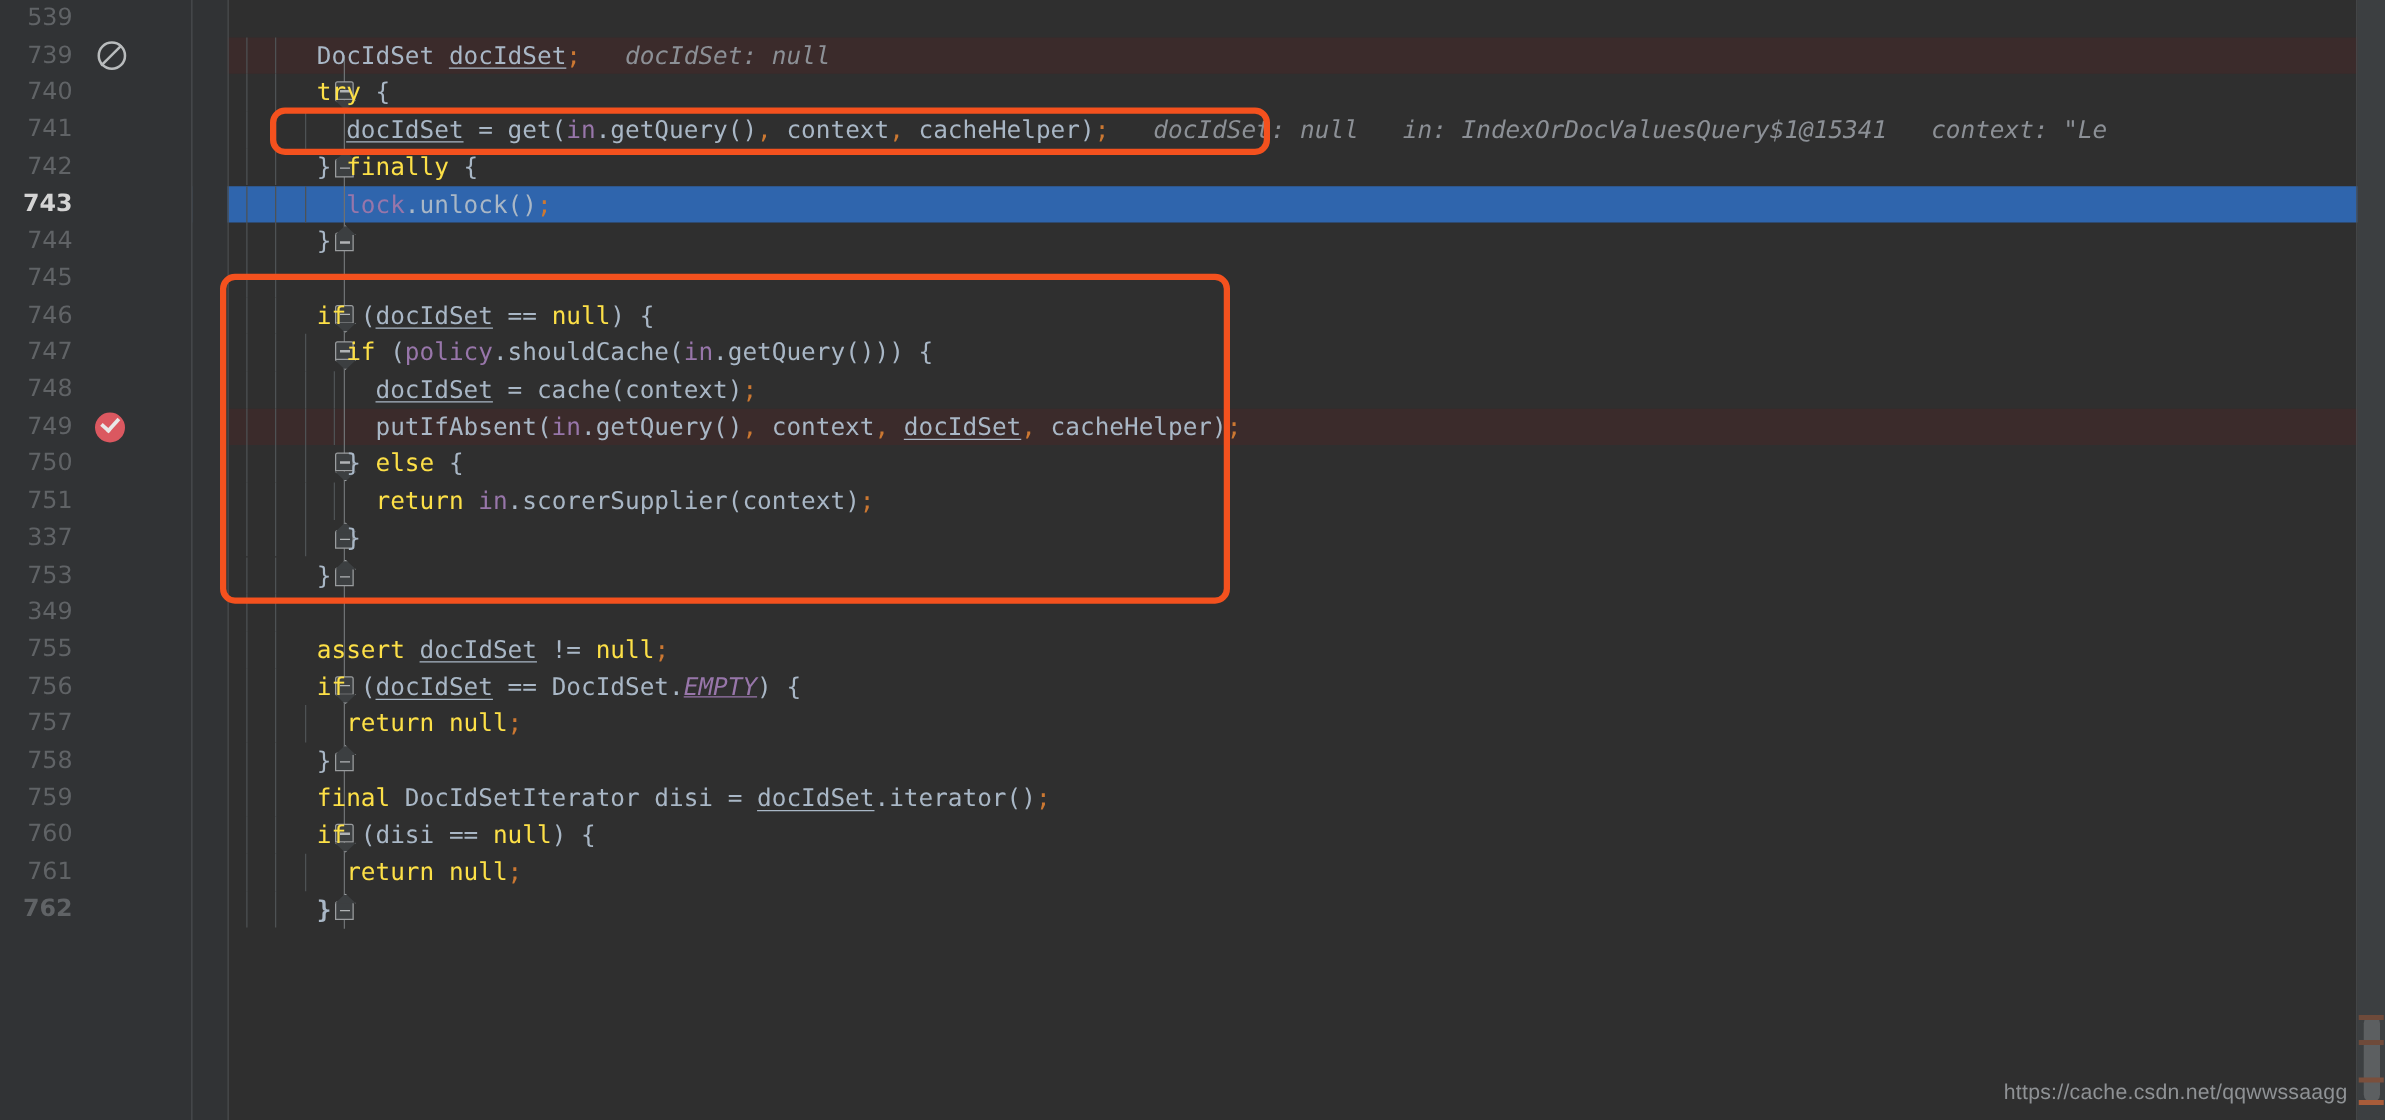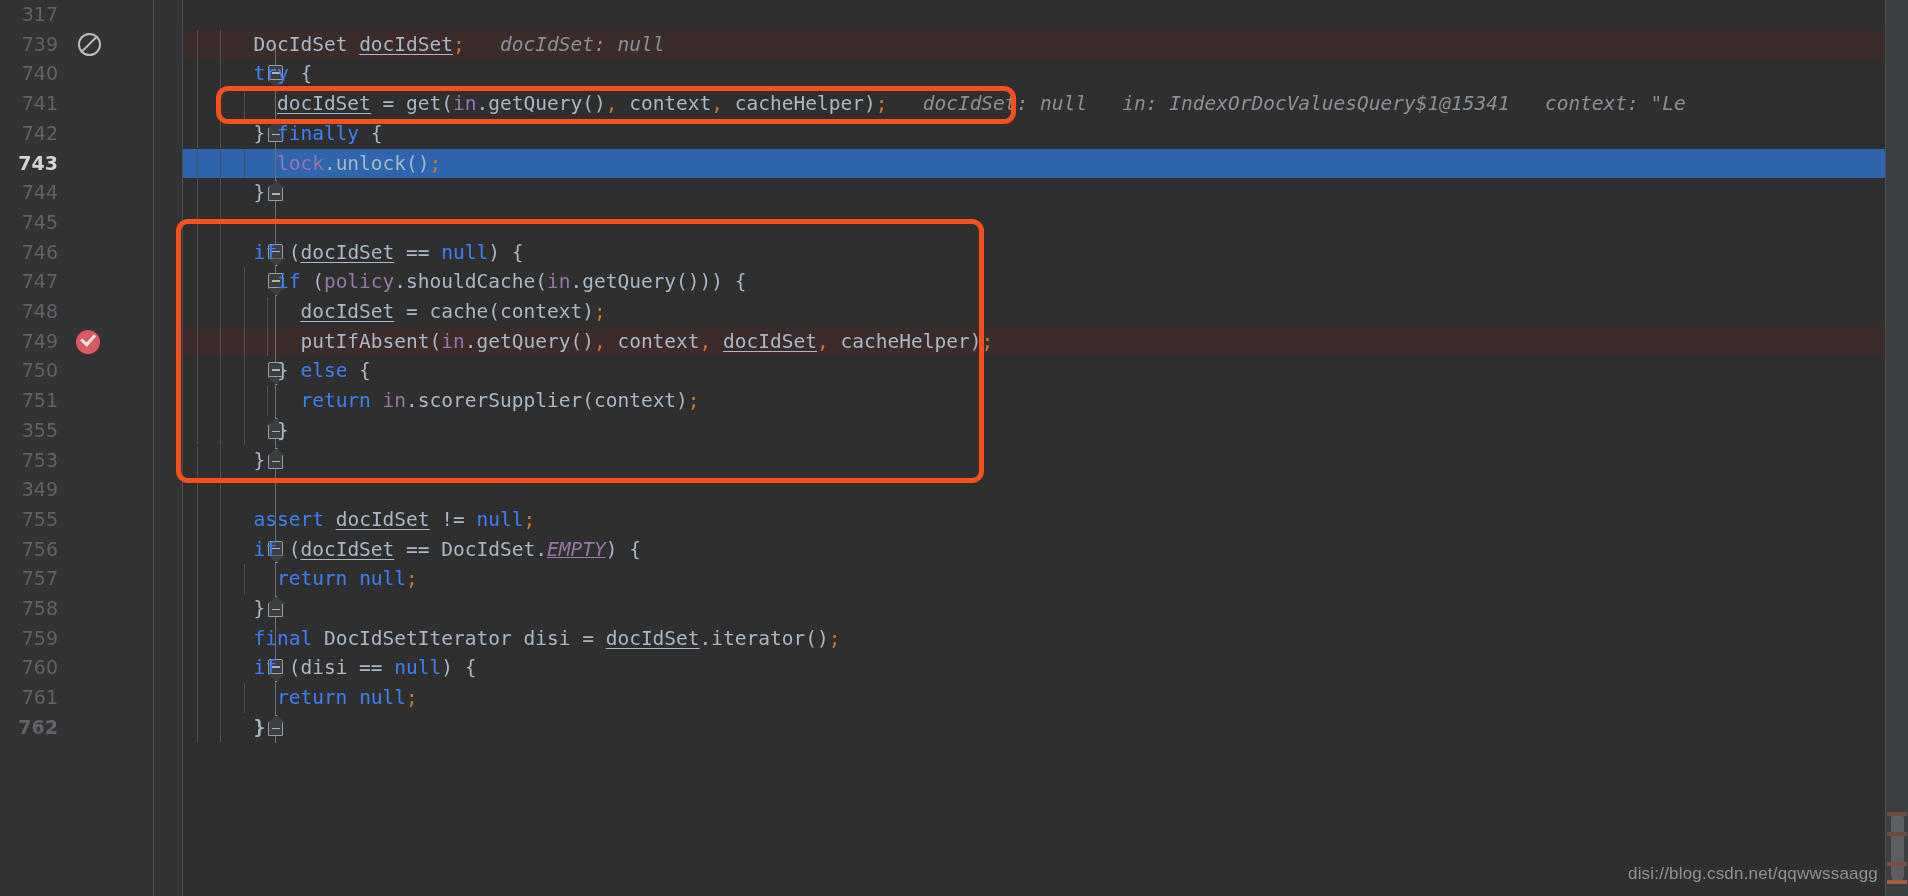--- a/index.html
+++ b/index.html
@@ -92,21 +92,21 @@
 
   
   .iguide {
     position: absolute; top: 0;
     width: 1px; height: 100%;
     background: #4e5254;
     z-index: 2;
   }
 
   
-  .kw   { color: #3b82f6; margin-top: 19px; }
+  .kw   { color: #fde047; margin-top: 19px; }
   .txt  { color: #a9b7c6; }
   .fld  { color: #9876aa; }
   .stat { color: #9876aa; font-style: italic; text-decoration: underline; }
   .loc  { color: #a9b7c6; text-decoration: underline; text-underline-offset: 3px; }
   .sem  { color: #cc7832; }
   .dbg  { color: #8c9096; font-style: italic; }
 
   
   .gico { position: absolute; z-index: 7; }
 
@@ -241,35 +241,35 @@
       <div class="foldbox ending" style="top: 453.5px;"></div>
       <div class="foldbox expanded" style="top: 540.6px;"></div>
       <div class="foldbox ending" style="top: 602px;"></div>
       <div class="foldbox expanded" style="top: 659.4px;"></div>
       <div class="foldbox ending" style="top: 720.8px;"></div>
     </div>
   <div class="gutter-sep"></div>
   <div class="fold-rail2"></div>
 
   <div class="rows" id="rows">
-      <div class="row" style="top: 0px; position: absolute; left: 0px; width: 1908px;"><div class="lineno">317</div><div class="codecell"></div></div>
+      <div class="row" style="top: 0px; position: absolute; left: 0px; width: 1908px;"><div class="lineno">539</div><div class="codecell"></div></div>
       <div class="row exec" style="top: 29.7px; position: absolute; left: 0px; width: 1908px;"><div class="gutterbg"></div><div class="rowbg"></div><div class="iguide" style="left: 197px;"></div><div class="iguide" style="left: 220.44px;"></div><div class="lineno">739</div><div class="gico bp-disabled" style="top: 3px;"></div><div class="codecell"><span class="txt">      </span><span class="txt">DocIdSet </span><span class="loc">docIdSet</span><span class="sem">;</span><span class="dbg">   docIdSet: null</span></div></div>
       <div class="row" style="top: 59.4px; position: absolute; left: 0px; width: 1908px;"><div class="iguide" style="left: 197px;"></div><div class="iguide" style="left: 220.44px;"></div><div class="lineno">740</div><div class="codecell"><span class="txt">      </span><span class="kw">try</span><span class="txt"> {</span></div></div>
       <div class="row" style="top: 89.1px; position: absolute; left: 0px; width: 1908px;"><div class="iguide" style="left: 197px;"></div><div class="iguide" style="left: 220.44px;"></div><div class="iguide" style="left: 243.88px;"></div><div class="lineno">741</div><div class="codecell"><span class="txt">        </span><span class="loc">docIdSet</span><span class="txt"> = get(</span><span class="fld">in</span><span class="txt">.getQuery()</span><span class="sem">,</span><span class="txt"> context</span><span class="sem">,</span><span class="txt"> cacheHelper)</span><span class="sem">;</span><span class="dbg">   docIdSet: null</span><span class="dbg">   in: IndexOrDocValuesQuery$1@15341   context: "Le</span></div></div>
       <div class="row" style="top: 118.8px; position: absolute; left: 0px; width: 1658px;"><div class="iguide" style="left: 197px;"></div><div class="iguide" style="left: 220.44px;"></div><div class="lineno">742</div><div class="codecell"><span class="txt">      } </span><span class="kw">finally</span><span class="txt"> {</span></div></div>
       <div class="row current" style="top: 148.5px; position: absolute; left: 0px; width: 1908px;"><div class="gutterbg"></div><div class="rowbg"></div><div class="iguide" style="left: 197px;"></div><div class="iguide" style="left: 220.44px;"></div><div class="iguide" style="left: 243.88px;"></div><div class="lineno">743</div><div class="codecell"><span class="txt">        </span><span class="fld">lock</span><span class="txt">.unlock()</span><span class="sem">;</span></div></div>
       <div class="row" style="top: 178.2px; position: absolute; left: 0px; width: 1908px;"><div class="iguide" style="left: 197px;"></div><div class="iguide" style="left: 220.44px;"></div><div class="lineno">744</div><div class="codecell"><span class="txt">      }</span></div></div>
       <div class="row" style="top: 207.9px; position: absolute; left: 0px; width: 1908px;"><div class="iguide" style="left: 197px;"></div><div class="iguide" style="left: 220.44px;"></div><div class="lineno">745</div><div class="codecell"></div></div>
       <div class="row" style="top: 237.6px; position: absolute; left: 0px; width: 1908px;"><div class="iguide" style="left: 197px;"></div><div class="iguide" style="left: 220.44px;"></div><div class="lineno">746</div><div class="codecell"><span class="txt">      </span><span class="kw">if</span><span class="txt"> (</span><span class="loc">docIdSet</span><span class="txt"> == </span><span class="kw">null</span><span class="txt">) {</span></div></div>
       <div class="row" style="top: 267.3px; position: absolute; left: 0px; width: 1908px;"><div class="iguide" style="left: 197px;"></div><div class="iguide" style="left: 220.44px;"></div><div class="iguide" style="left: 243.88px;"></div><div class="lineno">747</div><div class="codecell"><span class="txt">        </span><span class="kw">if</span><span class="txt"> (</span><span class="fld">policy</span><span class="txt">.shouldCache(</span><span class="fld">in</span><span class="txt">.getQuery())) {</span></div></div>
       <div class="row" style="top: 297px; position: absolute; left: 0px; width: 1908px;"><div class="iguide" style="left: 197px;"></div><div class="iguide" style="left: 220.44px;"></div><div class="iguide" style="left: 243.88px;"></div><div class="iguide" style="left: 267.32px;"></div><div class="lineno">748</div><div class="codecell"><span class="txt">          </span><span class="loc">docIdSet</span><span class="txt"> = cache(context)</span><span class="sem">;</span></div></div>
       <div class="row exec" style="top: 326.7px; position: absolute; left: 0px; width: 1908px;"><div class="gutterbg"></div><div class="rowbg"></div><div class="iguide" style="left: 197px;"></div><div class="iguide" style="left: 220.44px;"></div><div class="iguide" style="left: 243.88px;"></div><div class="iguide" style="left: 267.32px;"></div><div class="lineno">749</div><div class="gico bp-verified" style="top: 3px;"></div><div class="codecell"><span class="txt">          putIfAbsent(</span><span class="fld">in</span><span class="txt">.getQuery()</span><span class="sem">,</span><span class="txt"> context</span><span class="sem">,</span><span class="txt"> </span><span class="loc">docIdSet</span><span class="sem">,</span><span class="txt"> cacheHelper)</span><span class="sem">;</span></div></div>
       <div class="row" style="top: 356.4px; position: absolute; left: 0px; width: 1744px;"><div class="iguide" style="left: 197px;"></div><div class="iguide" style="left: 220.44px;"></div><div class="iguide" style="left: 243.88px;"></div><div class="lineno">750</div><div class="codecell"><span class="txt">        } </span><span class="kw">else</span><span class="txt"> {</span></div></div>
       <div class="row" style="top: 386.1px; position: absolute; left: 0px; width: 1908px;"><div class="iguide" style="left: 197px;"></div><div class="iguide" style="left: 220.44px;"></div><div class="iguide" style="left: 243.88px;"></div><div class="iguide" style="left: 267.32px;"></div><div class="lineno">751</div><div class="codecell"><span class="txt">          </span><span class="kw">return</span><span class="txt"> </span><span class="fld">in</span><span class="txt">.scorerSupplier(context)</span><span class="sem">;</span></div></div>
-      <div class="row" style="top: 415.8px; position: absolute; left: 0px; width: 1908px;"><div class="iguide" style="left: 197px;"></div><div class="iguide" style="left: 220.44px;"></div><div class="iguide" style="left: 243.88px;"></div><div class="lineno">355</div><div class="codecell"><span class="txt">        }</span></div></div>
+      <div class="row" style="top: 415.8px; position: absolute; left: 0px; width: 1908px;"><div class="iguide" style="left: 197px;"></div><div class="iguide" style="left: 220.44px;"></div><div class="iguide" style="left: 243.88px;"></div><div class="lineno">337</div><div class="codecell"><span class="txt">        }</span></div></div>
       <div class="row" style="top: 445.5px; position: absolute; left: 0px; width: 1908px;"><div class="iguide" style="left: 197px;"></div><div class="iguide" style="left: 220.44px;"></div><div class="lineno">753</div><div class="codecell"><span class="txt">      }</span></div></div>
       <div class="row" style="top: 475.2px; position: absolute; left: 0px; width: 1908px;"><div class="iguide" style="left: 197px;"></div><div class="iguide" style="left: 220.44px;"></div><div class="lineno">349</div><div class="codecell"></div></div>
       <div class="row" style="top: 504.9px; position: absolute; left: 0px; width: 1908px;"><div class="iguide" style="left: 197px;"></div><div class="iguide" style="left: 220.44px;"></div><div class="lineno">755</div><div class="codecell"><span class="txt">      </span><span class="kw">assert</span><span class="txt"> </span><span class="loc">docIdSet</span><span class="txt"> != </span><span class="kw">null</span><span class="sem">;</span></div></div>
       <div class="row" style="top: 534.6px; position: absolute; left: 0px; width: 1908px;"><div class="iguide" style="left: 197px;"></div><div class="iguide" style="left: 220.44px;"></div><div class="lineno">756</div><div class="codecell"><span class="txt">      </span><span class="kw">if</span><span class="txt"> (</span><span class="loc">docIdSet</span><span class="txt"> == DocIdSet.</span><span class="stat">EMPTY</span><span class="txt">) {</span></div></div>
       <div class="row" style="top: 564.3px; position: absolute; left: 0px; width: 1908px;"><div class="iguide" style="left: 197px;"></div><div class="iguide" style="left: 220.44px;"></div><div class="iguide" style="left: 243.88px;"></div><div class="lineno">757</div><div class="codecell"><span class="txt">        </span><span class="kw">return</span><span class="txt"> </span><span class="kw">null</span><span class="sem">;</span></div></div>
       <div class="row" style="top: 594px; position: absolute; left: 0px; width: 1908px;"><div class="iguide" style="left: 197px;"></div><div class="iguide" style="left: 220.44px;"></div><div class="lineno">758</div><div class="codecell"><span class="txt">      }</span></div></div>
       <div class="row" style="top: 623.7px; position: absolute; left: 0px; width: 1908px;"><div class="iguide" style="left: 197px;"></div><div class="iguide" style="left: 220.44px;"></div><div class="lineno">759</div><div class="codecell"><span class="txt">      </span><span class="kw">final</span><span class="txt"> DocIdSetIterator disi = </span><span class="loc">docIdSet</span><span class="txt">.iterator()</span><span class="sem">;</span></div></div>
       <div class="row" style="top: 653.4px; position: absolute; left: 0px; width: 1908px;"><div class="iguide" style="left: 197px;"></div><div class="iguide" style="left: 220.44px;"></div><div class="lineno">760</div><div class="codecell"><span class="txt">      </span><span class="kw">if</span><span class="txt"> (disi == </span><span class="kw">null</span><span class="txt">) {</span></div></div>
       <div class="row" style="top: 683.1px; position: absolute; left: 0px; width: 1908px;"><div class="iguide" style="left: 197px;"></div><div class="iguide" style="left: 220.44px;"></div><div class="iguide" style="left: 243.88px;"></div><div class="lineno">761</div><div class="codecell"><span class="txt">        </span><span class="kw">return</span><span class="txt"> </span><span class="kw">null</span><span class="sem">;</span></div></div>
       <div class="row" style="top: 712.8px; position: absolute; left: 0px; width: 1908px; font-weight: bold;"><div class="iguide" style="left: 197px;"></div><div class="iguide" style="left: 220.44px;"></div><div class="lineno">762</div><div class="codecell"><span class="txt">      }</span></div></div>
@@ -284,14 +284,14 @@
   <div class="scrollcol">
     <div class="scroll-thumb" id="sthumb" style="top: 812px; height: 70px;"></div>
   </div>
   <div id="smarks">
       <div class="smark" style="top: 812px; background: rgb(110, 74, 58);"></div>
       <div class="smark" style="top: 832px; background: rgb(110, 74, 58);"></div>
       <div class="smark" style="top: 862px; background: rgb(122, 79, 60);"></div>
       <div class="smark" style="top: 880px; background: rgb(168, 92, 58);"></div>
     </div>
 
-  <div class="watermark">disi://blog.csdn.net/qqwwssaagg</div>
+  <div class="watermark">https://cache.csdn.net/qqwwssaagg</div>
 </div>
 
 </body></html>

